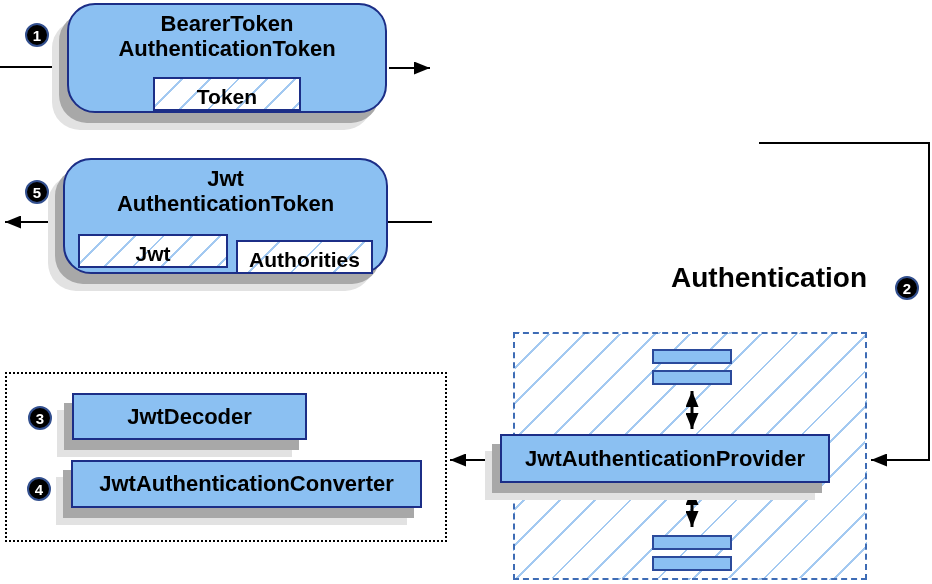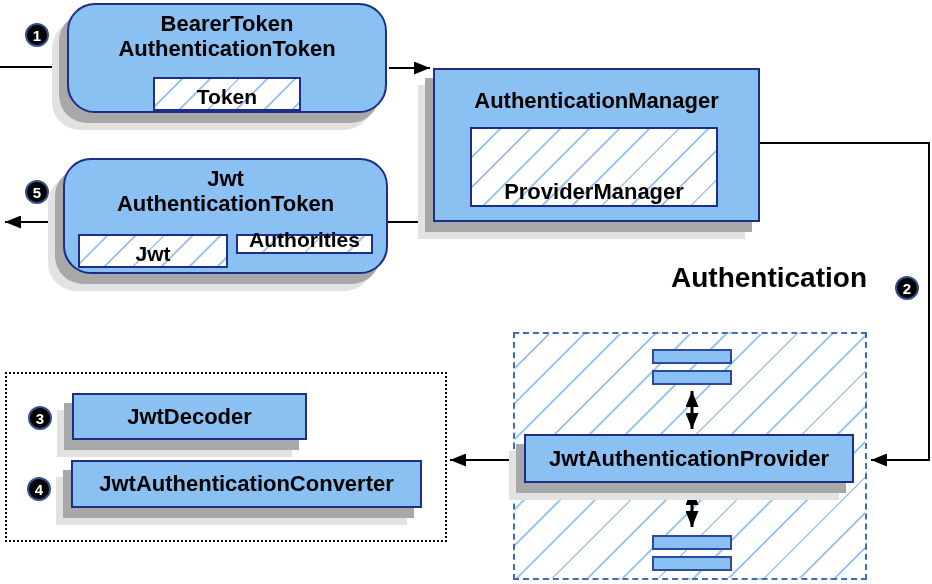--- a/index.html
+++ b/index.html
@@ -90,54 +90,46 @@
   <div class="node round" style="left:67px;top:3px;width:320px;height:110px">
     <div class="node-title">
       <span style="display:block">BearerToken</span>
       <span style="display:block">AuthenticationToken</span>
     </div>
     <div class="field hatch-sm" style="left:84px;top:72px;width:148px;height:34px">
       <span>Token</span>
     </div>
   </div>
 
-  <div class="node" style="left:433px;top:68px;width:327px;height:154px">
-    <div class="node-title" style="padding-top:18px">
-      <span>AuthenticationManager</span>
-    </div>
-    <div class="field hatch-md" style="left:35px;top:57px;width:248px;height:80px;font-size:22px">
-      <span>ProviderManager</span>
-    </div>
-  </div>
 
   <div class="node round" style="left:63px;top:158px;width:325px;height:116px">
     <div class="node-title">
       <span style="display:block">Jwt</span>
       <span style="display:block">AuthenticationToken</span>
     </div>
     <div class="field hatch-sm" style="left:13px;top:74px;width:150px;height:34px">
       <span>Jwt</span>
     </div>
-    <div class="field hatch-sparse" style="left:171px;top:74px;width:137px;height:20px">
+    <div class="field hatch-sparse" style="left:171px;top:80px;width:137px;height:34px">
       <span>Authorities</span>
     </div>
   </div>
 
   <div class="group-label">
     <span style="display:block">Authentication</span>
   </div>
 
   <div class="providers-box">
     <div class="bar" style="left:137px;top:15px"></div>
     <div class="bar" style="left:137px;top:36px"></div>
     <div class="bar" style="left:137px;top:201px"></div>
     <div class="bar" style="left:137px;top:222px"></div>
   </div>
 
-  <div class="node flexcenter" style="left:524px;top:434px;width:330px;height:49px">
+  <div class="node flexcenter" style="left:500px;top:434px;width:330px;height:49px">
     <span>JwtAuthenticationProvider</span>
   </div>
 
   <div class="dotted-box"></div>
 
   <div class="node flexcenter" style="left:72px;top:393px;width:235px;height:47px">
     <span>JwtDecoder</span>
   </div>
 
   <div class="node flexcenter" style="left:71px;top:460px;width:351px;height:48px">

